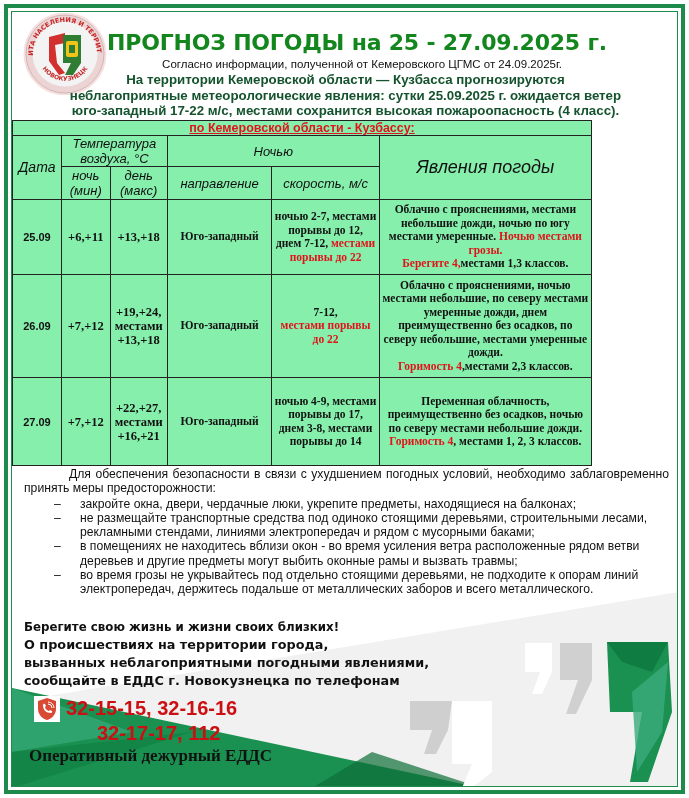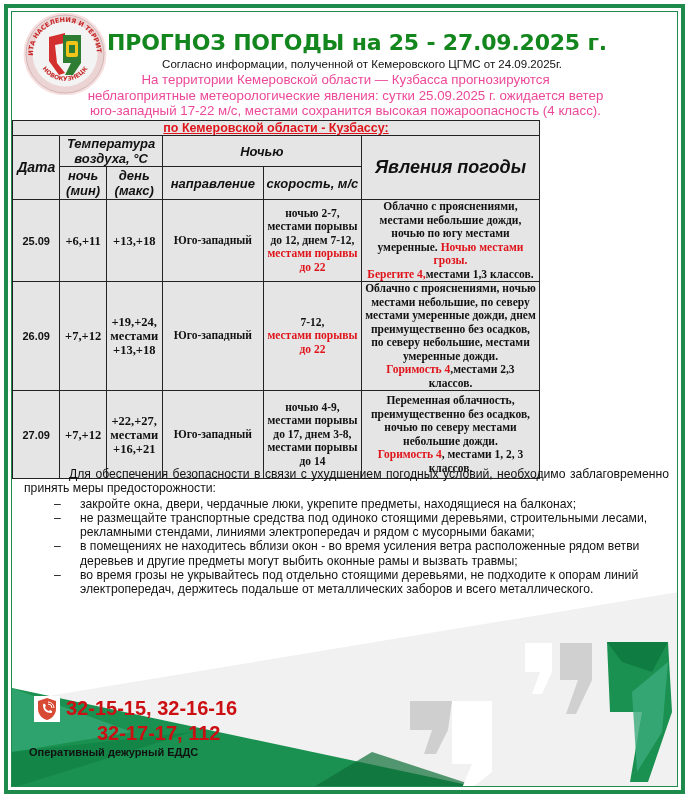--- a/index.html
+++ b/index.html
@@ -25,39 +25,39 @@
       position: absolute; left: 95px; top: 18px; width: 500px; text-align: center;
       font-family: "DejaVu Sans", sans-serif; font-weight: bold; font-size: 22px;
       color: #14861e; letter-spacing: -0.2px; white-space: nowrap;
     }
     .subtitle {
       position: absolute; left: 130px; top: 46px; width: 440px; text-align: center;
       font-size: 11.5px; color: #111; white-space: nowrap;
     }
     .alert {
       position: absolute; left: 0; top: 60px; width: 667px; text-align: center;
-      font-weight: normal; font-size: 13.3px; color: #ec4899; line-height: 15.5px;
+      font-weight: bold; font-size: 13.3px; color: #14532d; line-height: 15.5px;
     }
     .alert div { white-space: nowrap; }
 
     table.forecast {
-      position: absolute; left: 0; top: 108px; width: 528px;
-      border-collapse: collapse; background: #e5e5e5;
+      position: absolute; left: 0; top: 108px; width: 580px;
+      border-collapse: collapse; background: #86efac;
       font-family: "Liberation Serif", serif;
     }
     table.forecast td, table.forecast th {
       border: 1px solid #222; text-align: center; vertical-align: middle;
       padding: 0 2px;
     }
     .region-row td {
       color: #e0141b; font-family: "Liberation Sans", sans-serif; font-weight: bold;
       font-size: 12.5px; text-decoration: underline; height: 15px; line-height: 14px;
     }
     .hdr {
-      font-family: "Liberation Sans", sans-serif; font-weight: bold; font-style: italic;
+      font-family: "Liberation Sans", sans-serif; font-weight: normal; font-style: italic;
       font-size: 13px; line-height: 15px; margin-top: 36px;
     }
     .hdr.date { font-size: 14px; }
     .hdr.phen { font-size: 18px; }
     .cell-date { font-family: "Liberation Sans", sans-serif; font-weight: bold; font-size: 11px; }
     .cell-val { font-weight: bold; font-size: 12.5px; line-height: 14px; }
     .cell-small { font-weight: bold; font-size: 11.5px; line-height: 13.5px; }
     .red { color: #e0141b; }
 
     .safety {
@@ -80,21 +80,21 @@
     .phones {
       position: absolute; left: 22px; top: 684px;
       font-family: "Liberation Sans", sans-serif; font-weight: bold; color: #cc0f12;
       font-size: 20px; line-height: 24px;
     }
     .phones .line1 { position: absolute; left: 32px; top: 0; white-space: nowrap; }
     .phones .line2 { position: absolute; left: 63px; top: 25px; white-space: nowrap; }
     .phone-icon { position: absolute; left: 0; top: 0; width: 26px; height: 26px; }
     .duty {
       position: absolute; left: 17px; top: 734px;
-      font-family: Liberation Sans, sans-serif; font-weight: bold; font-size: 11px; color: #111;
+      font-family: Liberation Serif, serif; font-weight: bold; font-size: 17px; color: #111;
       white-space: nowrap;
     }
   </style>
 </head>
 <body>
 
 <div class="frame-outer"></div>
 
 <div class="frame-inner">
 
@@ -214,20 +214,26 @@
   <div class="safety">
     <p class="lead"><b>Для обеспечения безопасности в связи с ухудшением погодных условий, необходимо заблаговременно принять меры предосторожности:</b></p>
     <ul>
       <li><span class="dash">–</span><span>закройте окна, двери, чердачные люки, укрепите предметы, находящиеся на балконах;</span></li>
       <li><span class="dash">–</span><span>не размещайте транспортные средства под одиноко стоящими деревьями, строительными лесами, рекламными стендами, линиями электропередач и рядом с мусорными баками;</span></li>
       <li><span class="dash">–</span><span>в помещениях не находитесь вблизи окон - во время усиления ветра расположенные рядом ветви деревьев и другие предметы могут выбить оконные рамы и вызвать травмы;</span></li>
       <li><span class="dash">–</span><span>во время грозы не укрывайтесь под отдельно стоящими деревьями, не подходите к опорам линий электропередач, держитесь подальше от металлических заборов и всего металлического.</span></li>
     </ul>
   </div>
 
+  <div class="appeal">
+    <div class="first">Берегите свою жизнь и жизни своих близких!</div>
+    <div>О происшествиях на территории города,</div>
+    <div>вызванных неблагоприятными погодными явлениями,</div>
+    <div>сообщайте в ЕДДС г. Новокузнецка по телефонам</div>
+  </div>
 
   <div class="phones">
     <svg class="phone-icon" viewBox="0 0 26 26">
       <rect x="0" y="0" width="26" height="26" fill="#ffffff"></rect>
       <path d="M13,2 L22,5 L22,13 C22,19 17,23 13,24 C9,23 4,19 4,13 L4,5 Z" fill="#d84a33"></path>
       <path d="M9,9 C9,8 10,7.5 11,8 L12,10 L11,11 C11.5,13 13,14.5 15,15 L16,14 L18,15 C18.5,16 18,17 17,17 C12,17 9,14 9,9 Z" fill="#ffffff"></path>
       <path d="M14,8 A4,4 0 0 1 18,12" stroke="#fff" stroke-width="1" fill="none"></path>
       <path d="M14,6 A6,6 0 0 1 20,12" stroke="#fff" stroke-width="1" fill="none"></path>
     </svg>
     <div class="line1">32-15-15, 32-16-16</div>

